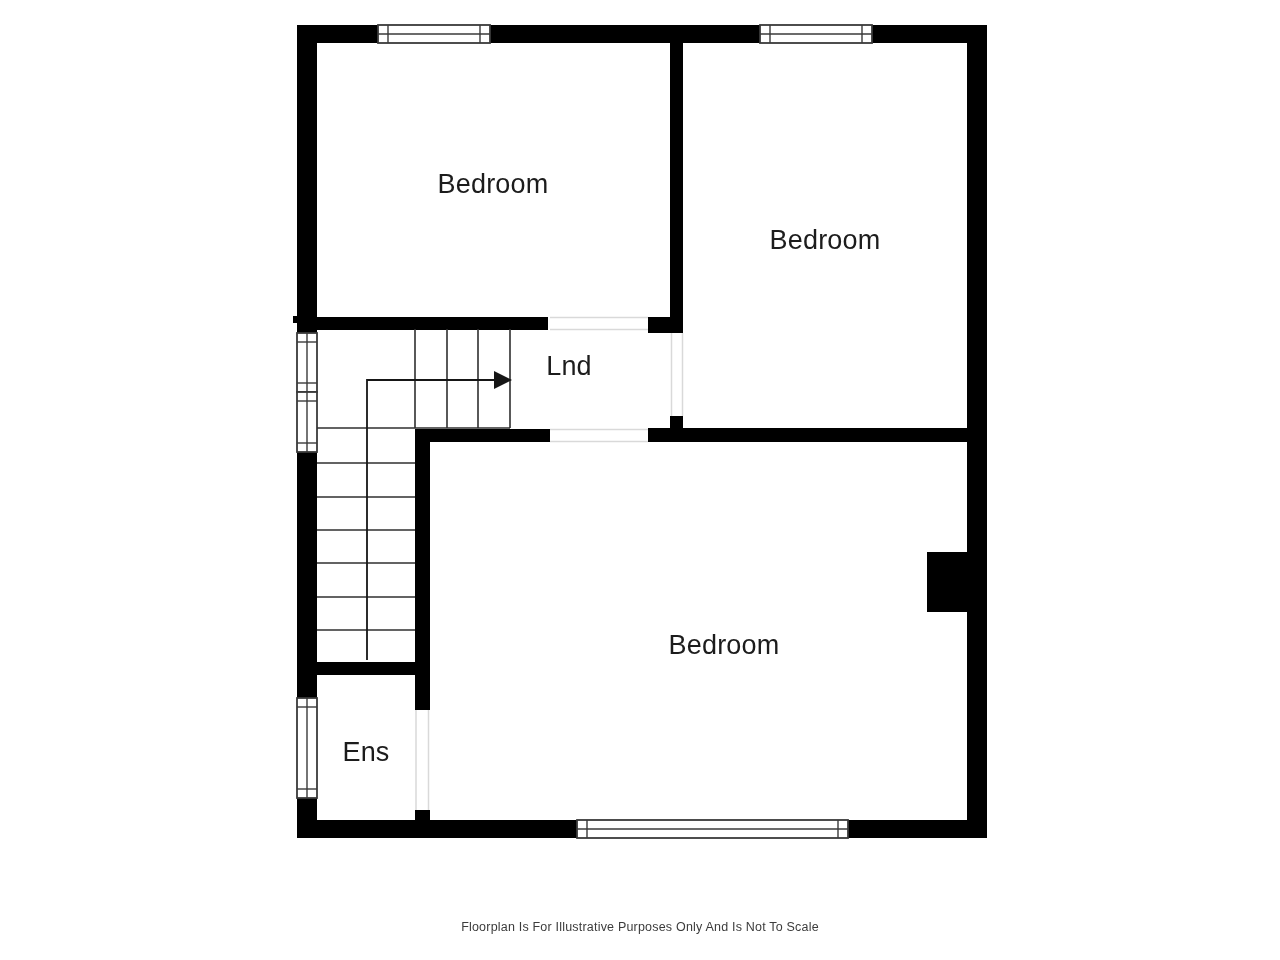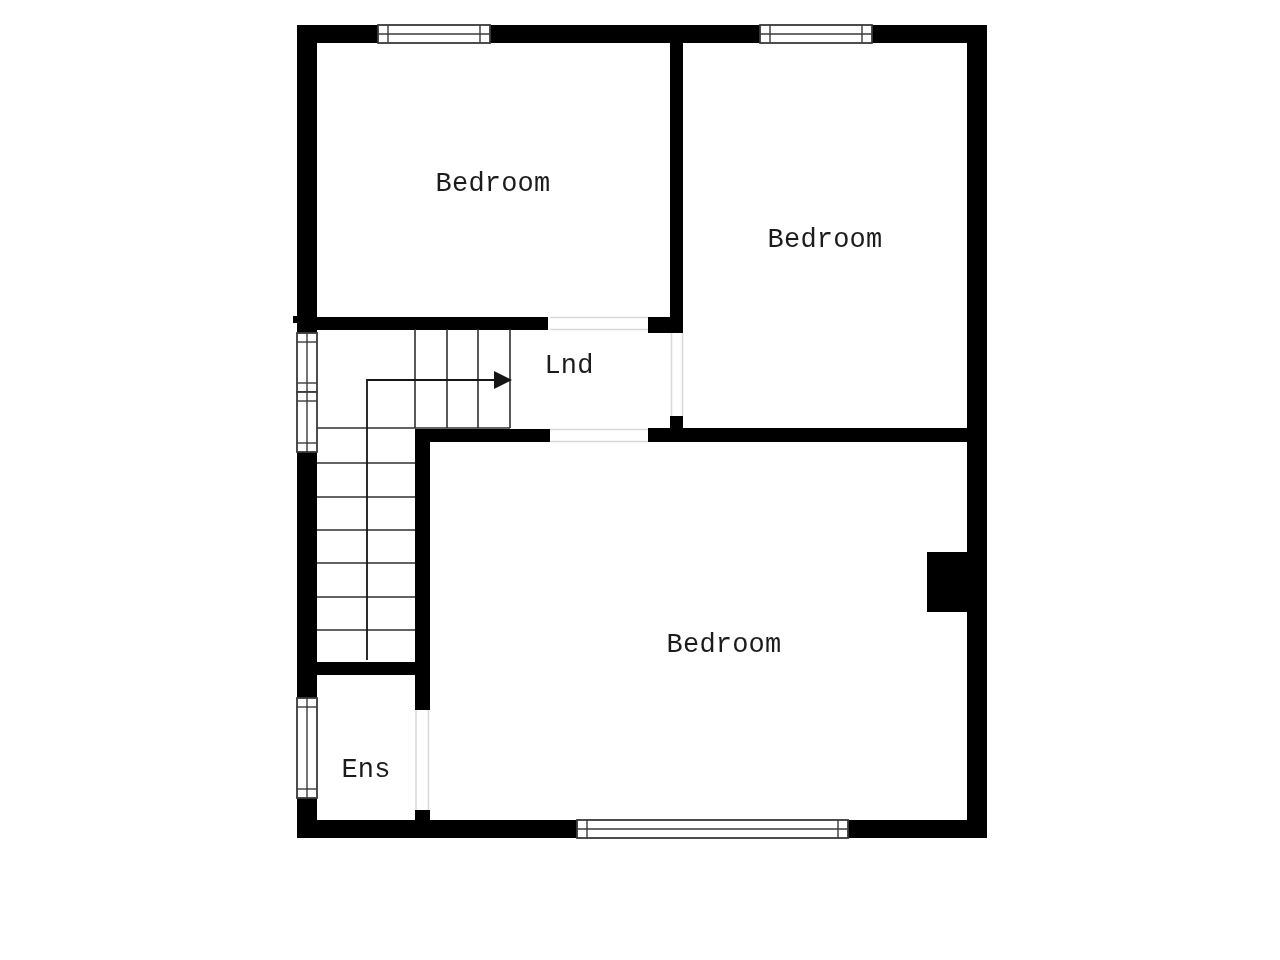--- a/index.html
+++ b/index.html
@@ -1,19 +1,19 @@
 <!DOCTYPE html>
 <html style="--wall: #000000; --stair_line: #2f2f2f; --window_frame: #3a3a3a; --opening: #d9d9d9; --label_text: #1c1c1c; --disclaimer_text: #3c3c3c; --background: #ffffff;"><head>
 <meta charset="utf-8">
 <style>
   html,body { margin:0; padding:0; background:#fff; }
   .stage {
     position:relative; width:1280px; height:960px; overflow:hidden;
     background: var(--background, #ffffff);
-    font-family: Liberation Mono, monospace;
+    font-family: Liberation Sans, sans-serif;
   }
   .plan-svg { position:absolute; left:0; top:0; }
   .wall   { fill: var(--wall, #000000); stroke:none; }
   .stair  { stroke: var(--stair_line, #2f2f2f); stroke-width:1.6; fill:none; }
   .win-frame { fill:#ffffff; stroke: var(--window_frame, #3a3a3a); stroke-width:1.8; }
   .win-line  { stroke: var(--window_frame, #3a3a3a); stroke-width:1.4; fill:none; }
   .opening   { stroke: var(--opening, #d9d9d9); stroke-width:1.5; fill:none; }
   .arrow-line { stroke:#161616; stroke-width:1.8; fill:none; }
   .arrow-head { fill:#161616; stroke:none; }
   .room-label {
@@ -131,15 +131,16 @@
     <g>
       <polyline class="arrow-line" points="367,660 367,380 496,380"></polyline>
       <polygon class="arrow-head" points="494,371 512,380 494,389"></polygon>
     </g>
   </svg>
 
   <div class="room-label" style="left:493px; top:184px">Bedroom</div>
   <div class="room-label" style="left:825px; top:240px">Bedroom</div>
   <div class="room-label" style="left:569px; top:366px">Lnd</div>
   <div class="room-label" style="left:724px; top:645px">Bedroom</div>
-  <div class="room-label" style="left:366px; top:770px">Ens</div>
+  <div class="room-label" style="left:366px; top:752px">Ens</div>
 
+  <div class="disclaimer">Floorplan Is For Illustrative Purposes Only And Is Not To Scale</div>
 </div>
 
 </body></html>

